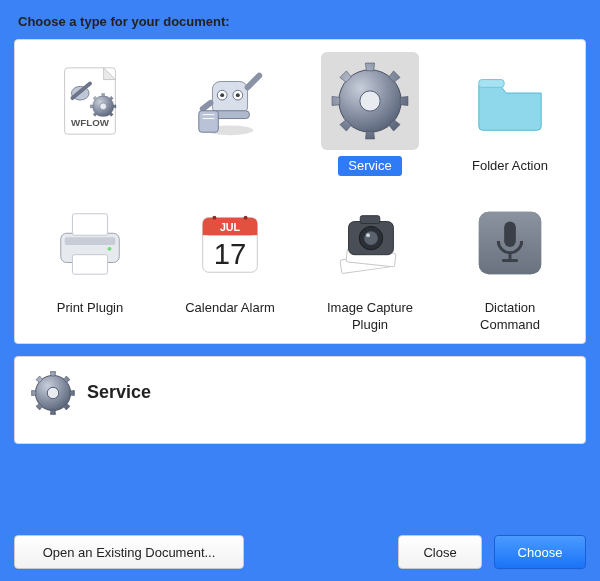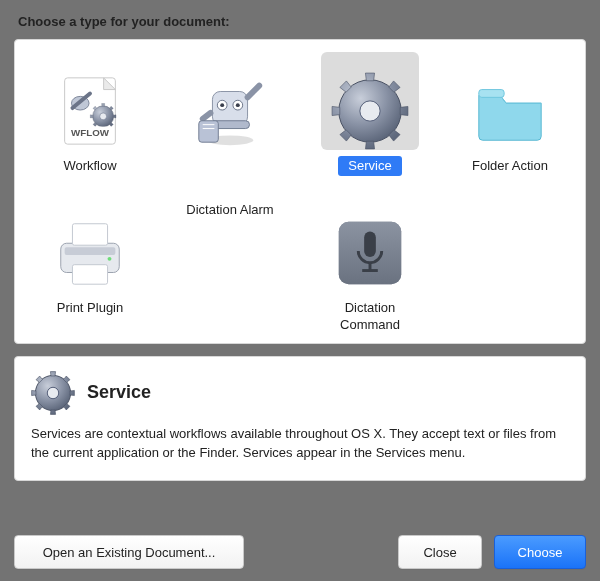--- a/index.html
+++ b/index.html
@@ -6,21 +6,21 @@
   html, body {
     margin: 0; padding: 0;
     width: 600px; height: 581px;
     font-family: -apple-system, "Helvetica Neue", Helvetica, Arial, sans-serif;
     font-size: 13px;
     color: #222;
     background: #ececec;
   }
   .window {
     width: 600px; height: 581px;
-    background: #737373;
+    background: #3b82f6;
     padding: 14px 14px 12px 14px;
     display: flex;
     flex-direction: column;
   }
   .prompt {
     font-weight: 600;
     margin: 0 0 10px 4px;
   }
   .panel {
     background: #fff;
@@ -40,21 +40,21 @@
     display: flex;
     flex-direction: column;
     align-items: center;
     cursor: default;
     user-select: none;
   }
   .icon-box {
     width: 98px; height: 98px;
     border-radius: 6px;
     display: flex;
-    align-items: flex-end;
+    align-items: center;
     justify-content: center;
   }
   .type-item.selected .icon-box {
     background: #dcdcdc;
   }
   .type-label {
     margin-top: 6px;
     text-align: center;
     line-height: 1.25;
     font-size: 13px;
@@ -166,21 +166,20 @@
              L 53.128128352490585 11.849251285119916
              L 48.408102158104754 15.553485716728096 Z " fill="url(#gg60)" stroke="#4a5264" stroke-width="0.6"></path>
     <circle cx="30" cy="30" r="7.800000000000001" fill="#e8ebf0" stroke="#56607a" stroke-width="1"></circle>
   </g>
       <ellipse cx="30" cy="32" rx="9" ry="7" fill="#bfc7d6" stroke="#7b8598"></ellipse>
       <line x1="22" y1="37" x2="40" y2="22" stroke="#6b7488" stroke-width="4" stroke-linecap="round"></line>
       <rect x="18" y="56" width="44" height="12" fill="#fff"></rect>
       <text x="40" y="66" text-anchor="middle" font-family="Helvetica" font-size="10" fill="#555" font-weight="600">WFLOW</text>
     </svg>
           </div>
-          <div class="type-label" style="white-space: pre-line;">Workflow</div>
         </div>
         <div class="type-item">
           <div class="icon-box">
             <svg width="78" height="78" viewBox="0 0 80 80">
       <ellipse cx="40" cy="70" rx="24" ry="5" fill="rgba(0,0,0,0.12)"></ellipse>
       <rect x="22" y="20" width="36" height="34" rx="8" fill="#d8deea" stroke="#8a93a6"></rect>
       <circle cx="32" cy="34" r="5" fill="#fff" stroke="#6b7488"></circle>
               <circle cx="32" cy="34" r="2" fill="#3a3f4c"></circle>
       <circle cx="48" cy="34" r="5" fill="#fff" stroke="#6b7488"></circle>
               <circle cx="48" cy="34" r="2" fill="#3a3f4c"></circle>
@@ -250,21 +249,47 @@
       <rect x="10" y="30" width="60" height="30" rx="6" fill="#e6e9ee" stroke="#9aa1ae"></rect>
       <rect x="22" y="10" width="36" height="22" rx="2" fill="#fff" stroke="#c2c7d0"></rect>
       <rect x="22" y="52" width="36" height="20" rx="2" fill="#fff" stroke="#c2c7d0"></rect>
       <rect x="14" y="34" width="52" height="8" rx="2" fill="#c7ccd6"></rect>
       <circle cx="60" cy="46" r="2" fill="#6fdc7a"></circle>
     </svg>
           </div>
           <div class="type-label" style="white-space: pre-line;">Print Plugin</div>
         </div>
         <div class="type-item">
-          <div class="type-label" style="white-space: pre-line;">Dictation Alarm</div>
+          <div class="icon-box">
+            <svg width="78" height="78" viewBox="0 0 80 80">
+      <rect x="12" y="14" width="56" height="56" rx="6" fill="#fff" stroke="#c9c9c9"></rect>
+      <rect x="12" y="14" width="56" height="18" rx="6" fill="#e2513f"></rect>
+      <rect x="12" y="26" width="56" height="6" fill="#e2513f"></rect>
+      <text x="40" y="28" text-anchor="middle" font-family="Helvetica" font-size="11" fill="#fff" font-weight="600">JUL</text>
+      <text x="40" y="62" text-anchor="middle" font-family="Helvetica Neue, Helvetica" font-size="30" fill="#222" font-weight="300">17</text>
+      <circle cx="24" cy="14" r="2" fill="#8a2e22"></circle>
+              <circle cx="56" cy="14" r="2" fill="#8a2e22"></circle>
+    </svg>
+          </div>
+          <div class="type-label" style="white-space: pre-line;">Calendar Alarm</div>
+        </div>
+        <div class="type-item">
+          <div class="icon-box">
+            <svg width="78" height="78" viewBox="0 0 80 80">
+      <rect x="10" y="54" width="50" height="14" rx="2" fill="#fff" stroke="#c7c7c7" transform="rotate(-8 35 61)"></rect>
+      <rect x="16" y="48" width="50" height="14" rx="2" fill="#fff" stroke="#c7c7c7" transform="rotate(6 41 55)"></rect>
+      <rect x="18" y="18" width="46" height="34" rx="6" fill="#4a4f57" stroke="#2e3238"></rect>
+      <rect x="30" y="12" width="20" height="8" rx="2" fill="#4a4f57" stroke="#2e3238"></rect>
+      <circle cx="41" cy="35" r="12" fill="#2b2f36" stroke="#1a1d21"></circle>
+      <circle cx="41" cy="35" r="7" fill="#5a626e"></circle>
+      <circle cx="38" cy="32" r="2" fill="#cdd3da"></circle>
+    </svg>
+          </div>
+          <div class="type-label" style="white-space: pre-line;">Image Capture
+Plugin</div>
         </div>
         <div class="type-item">
           <div class="icon-box">
             <svg width="78" height="78" viewBox="0 0 80 80">
       <rect x="8" y="8" width="64" height="64" rx="10" fill="#7c8492"></rect>
       <rect x="8" y="8" width="64" height="64" rx="10" fill="url(#mgrad)"></rect>
       <defs>
                 <linearGradient id="mgrad" x1="0" y1="0" x2="0" y2="1">
         <stop offset="0%" stop-color="#8b93a1"></stop>
                   <stop offset="100%" stop-color="#6a7280"></stop>
@@ -317,21 +342,20 @@
              L 24.5809951891491 0.5950458109906442
              L 24.054261477077855 4.963403808747653 Z M 32.594110474399386 8.50072508405651
              L 35.31054905757872 5.0393725415069
              L 38.96062745849309 8.689450942421272
              L 35.49927491594349 11.405889525600605 Z " fill="url(#gg44)" stroke="#4a5264" stroke-width="0.6"></path>
     <circle cx="22" cy="22" r="5.720000000000001" fill="#e8ebf0" stroke="#56607a" stroke-width="1"></circle>
   </svg>
         </span>
       <span class="desc-title">Service</span>
     </div>
-    <div class="desc-body">Services are contextual workflows available throughout OS X. They accept text or files from the current application or the Finder. Services appear in the Services menu.</div>
   </div>
 
   <div class="footer">
     <button class="btn" style="width:230px;text-align:center;">Open an Existing Document...</button>
     <div class="footer-right">
       <button class="btn" style="width:84px;">Close</button>
       <button class="btn primary" style="width:92px;">Choose</button>
     </div>
   </div>
 

